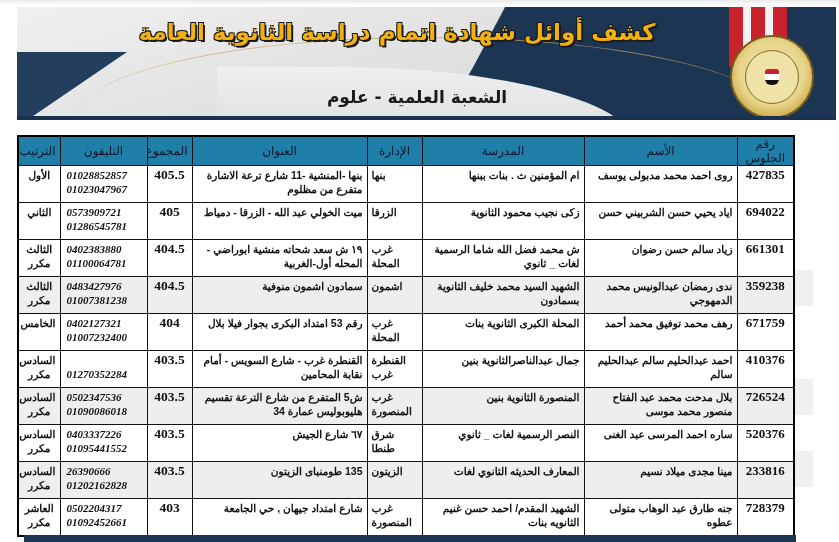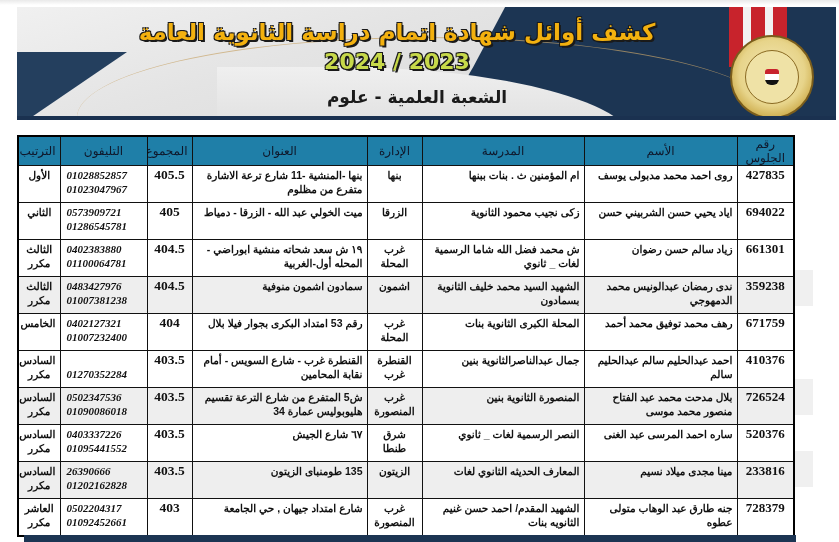--- a/index.html
+++ b/index.html
@@ -102,21 +102,21 @@
     height: 22px; text-align: center; vertical-align: middle;
   }
   .tbl td {
     height: 34px; font-family: "Liberation Sans", sans-serif; font-size: 10.5px; font-weight: bold;
     color: #111; line-height: 14px; padding-top: 2px;
   }
   .tbl tr.alt td { background: #eeeeee; }
   .c-seat { text-align: center; font-family: "Liberation Serif", serif !important; font-size: 13px !important; }
   .c-name { text-align: right; }
   .c-school { text-align: right; }
-  .c-admin { text-align: center; }
+  .c-admin { text-align: left; }
   .c-addr { text-align: right; }
   .c-total { text-align: center; font-family: "Liberation Serif", serif !important; font-size: 13.5px !important; }
   .c-phone { text-align: left; direction: ltr; font-family: "Liberation Serif", serif !important; font-size: 11px !important; padding-left: 6px !important; font-style: italic; }
   .c-phone span { display: block; text-align: left; }
   .c-rank { text-align: center; }
   .c-rank span { display: block; }
   .rowshade {
     position: absolute; left: 793px; width: 20px; height: 36px;
     background: #f0f0f0;
   }
@@ -140,21 +140,20 @@
   <div class="ribbon white" style="left:726px;"></div>
   <div class="ribbon" style="left:734px;"></div>
   <div class="ribbon white" style="left:748px;"></div>
   <div class="ribbon" style="left:756px;"></div>
   <div class="medal">
     <div class="inner">
       <div class="eagle"></div>
     </div>
   </div>
   <div class="title1">كشف أوائل شهادة اتمام دراسة الثانوية العامة</div>
-  <div class="title2">2024 / 2023</div>
   <div class="title3">الشعبة العلمية - علوم</div>
   <div class="bottom-strip"></div>
 </div>
 
 <div class="rowshade" style="top:270px;"></div>
 <div class="rowshade" style="top:379px;"></div>
 <div class="rowshade" style="top:451px;"></div>
 
 <table class="tbl">
   <colgroup>

